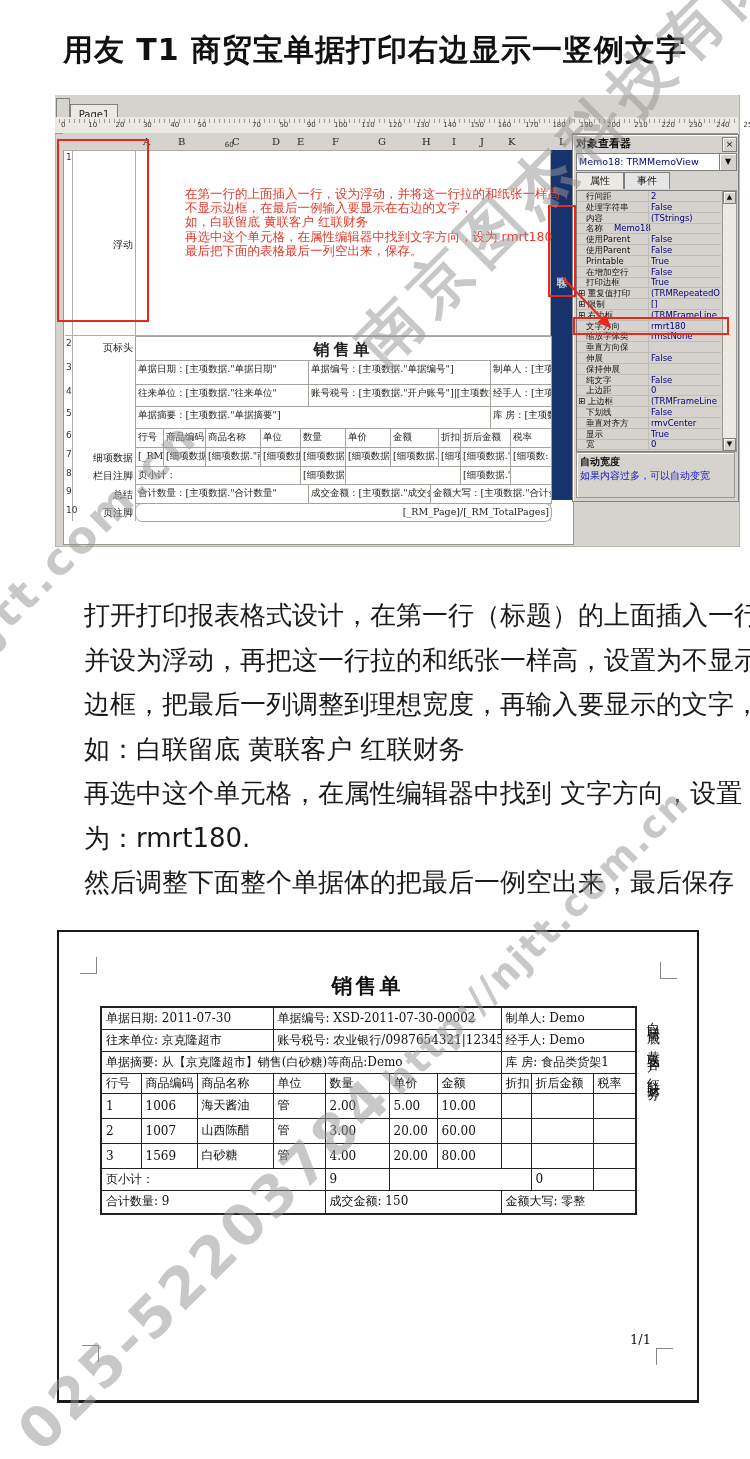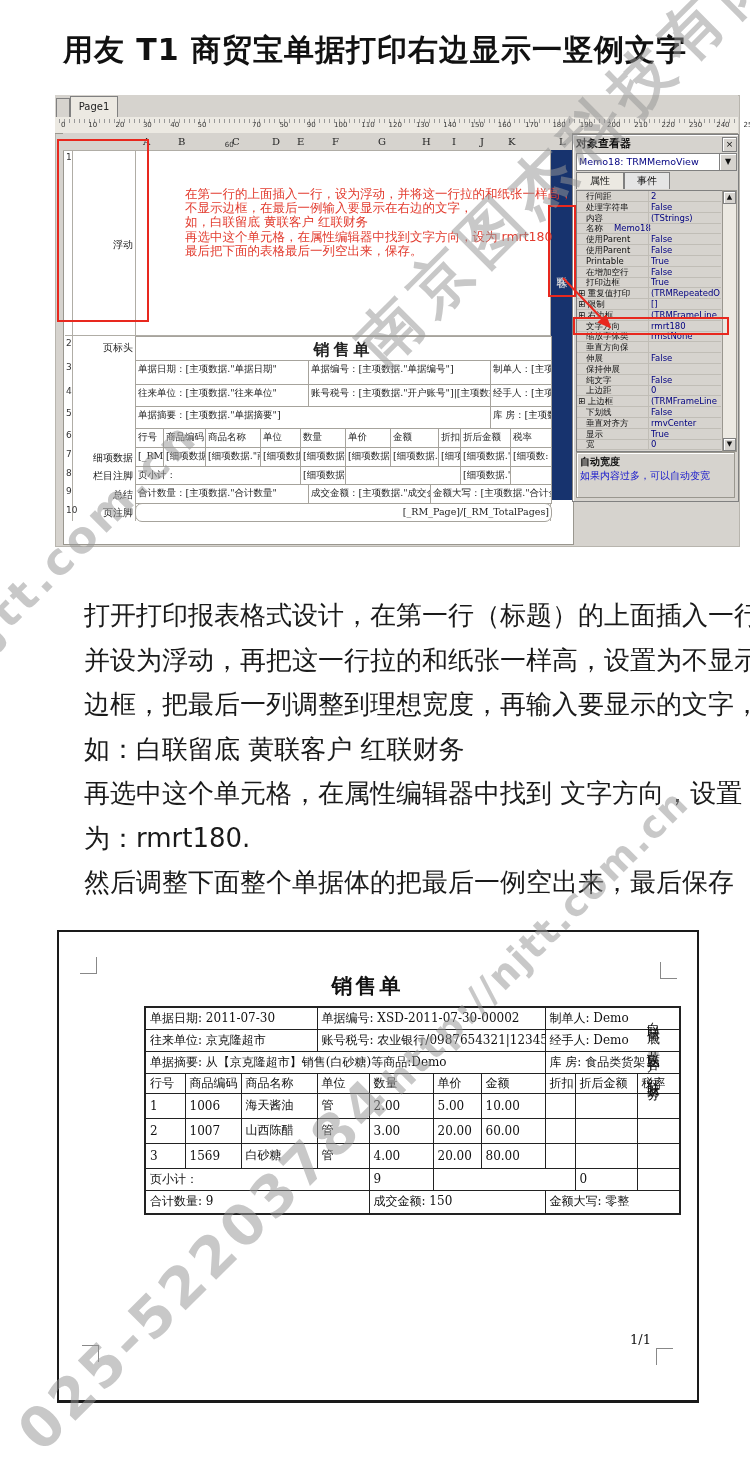--- a/index.html
+++ b/index.html
@@ -7,21 +7,21 @@
         font-family:"DejaVu Sans","Liberation Sans",sans-serif;}
   .abs{position:absolute;}
   
   .main-title{left:0;top:30px;width:750px;text-align:center;font-size:30px;font-weight:bold;
               color:#111;letter-spacing:1px;}
   .instr-line{left:84px;width:640px;font-size:26px;color:#1a1a1a;white-space:nowrap;}
   
   .designer-bg{left:55px;top:95px;width:683px;height:450px;background:#d6d3ce;border:1px solid #b8b5ae;}
   .tabbar{left:55px;top:95px;width:683px;height:22px;background:#d6d3ce;border-bottom:1px solid #9a978f;}
   .tab-frag{left:56px;top:98px;width:12px;height:19px;background:#d6d3ce;border:1px solid #808080;border-bottom:none;}
-  .tab-active{left:70px;top:96px;width:46px;height:21px;background:#ece9e2;border:1px solid #808080;border-bottom:none;
+  .tab-active{left:70px;top:104px;width:46px;height:21px;background:#ece9e2;border:1px solid #808080;border-bottom:none;
               font-size:10px;text-align:center;line-height:20px;color:#222;}
   .hruler{left:55px;top:117px;width:683px;height:16px;background:#ece9e2;border-bottom:1px solid #9a978f;
           background-image:repeating-linear-gradient(to right,transparent 0,transparent 4.4px,#999 4.4px,#999 5px);
           background-size:100% 4px;background-repeat:no-repeat;background-position:0 2px;}
   .ruler-num{top:121px;font-size:7px;color:#333;}
   .canvas{left:63px;top:133px;width:509px;height:410px;background:#fff;border:1px solid #9a978f;}
   .colhdr{left:63px;top:133px;width:509px;height:17px;background:#d6d3ce;border-bottom:1px solid #9a978f;}
   .col-letter{top:136px;font-size:10px;color:#222;font-family:"DejaVu Serif","Liberation Serif",serif;}
   .row-num{left:66px;font-size:9px;color:#333;}
   .band-label{left:76px;width:57px;text-align:right;font-size:10px;color:#222;
@@ -59,21 +59,21 @@
            box-shadow:inset 1px 1px 0 #fff;}
   .hint-title{left:580px;top:455px;font-size:10px;font-weight:bold;color:#111;}
   .hint-text{left:580px;top:469px;font-size:10px;color:#1414cc;}
   
   .pv-page{left:57px;top:930px;width:638px;height:468px;background:#fff;border:2px solid #1a1a1a;border-bottom-width:3px;}
   .crop{width:16px;height:16px;}
   .pv-title{left:100px;top:972px;width:535px;text-align:center;font-size:21px;font-weight:bold;letter-spacing:3px;
             color:#111;font-family:"DejaVu Serif","Liberation Serif",serif;}
   .pv-table-wrap{left:100px;top:1006px;}
   table.pv{border-collapse:collapse;table-layout:fixed;width:535px;
-           font-family:"DejaVu Serif","Liberation Serif",serif;margin-left:44px;}
+           font-family:"DejaVu Serif","Liberation Serif",serif;}
   table.pv td{border:1px solid #222;font-size:12px;color:#111;padding:1px 4px;white-space:nowrap;overflow:hidden;}
   table.pv{border:2px solid #222;}
   .side-vertical{left:644px;top:1012px;height:175px;color:#111;font-size:13px;letter-spacing:3px;
                  writing-mode:vertical-rl;text-orientation:upright;
                  font-family:"DejaVu Serif","Liberation Serif",serif;}
   .pv-pagenum{left:630px;top:1332px;font-size:13px;color:#111;font-family:"DejaVu Serif","Liberation Serif",serif;}
   
   .wm{position:absolute;color:rgba(150,150,150,0.52);transform:rotate(-45deg);transform-origin:0 50%;
       white-space:nowrap;z-index:40;pointer-events:none;font-weight:bold;}
   .wm-company{left:368px;top:312px;font-size:62px;letter-spacing:9px;}

